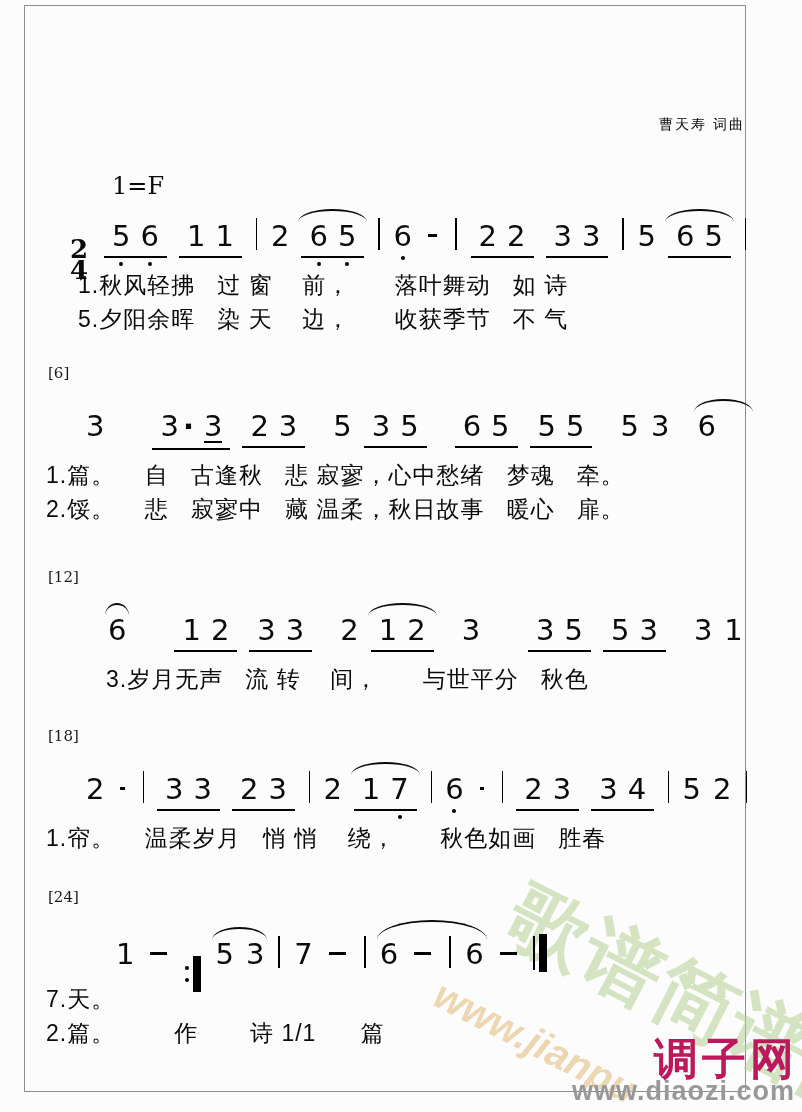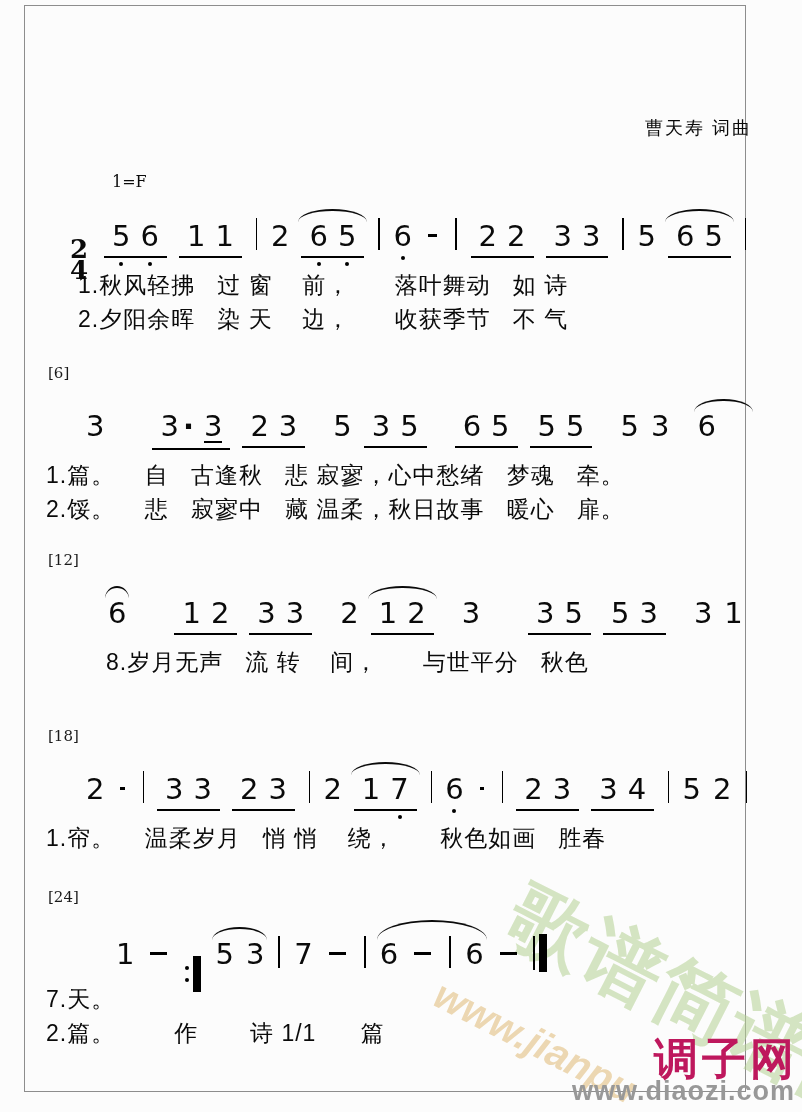--- a/index.html
+++ b/index.html
@@ -2,26 +2,26 @@
 <html><head>
 <meta charset="utf-8">
 <style>
   html,body{margin:0;padding:0;background:#e8e8e8;}
   .page{position:relative;width:802px;height:1112px;background:#fcfcfc;overflow:hidden;
         font-family:"Liberation Sans",sans-serif;color:#0a0a0a;}
   .frame{position:absolute;left:24px;top:5px;width:720px;height:1085px;border:1px solid #8d8d8d;z-index:0;}
 
   .title{position:absolute;left:0;top:62px;width:100%;margin:0;text-align:center;
          font-size:38px;font-weight:700;letter-spacing:3px;z-index:2;}
-  .credit{position:absolute;top:116px;right:50px;font-size:18px;letter-spacing:2px;z-index:2;}
-  .keysig{position:absolute;left:112px;top:172px;font-size:16px;font-family:"DejaVu Serif",serif;z-index:2;}
+  .credit{position:absolute;top:116px;right:57px;font-size:14px;letter-spacing:2px;z-index:2;}
+  .keysig{position:absolute;left:112px;top:172px;font-size:24px;font-family:"DejaVu Serif",serif;z-index:2;}
 
   
   .sys{position:absolute;left:46px;width:708px;z-index:2;}
-  .s0{top:198px}.s1{top:388px}.s2{top:575px}.s3{top:751px}.s4{top:912px}
+  .s0{top:198px}.s1{top:388px}.s2{top:592px}.s3{top:751px}.s4{top:912px}
   .marker{position:absolute;top:-24px;left:2px;font-family:"DejaVu Serif",serif;font-size:15px;color:#1a1a1a;}
   .notes{position:relative;display:flex;align-items:baseline;height:54px;padding-top:16px;}
   .s0 .notes{padding-left:14px}.s1 .notes{padding-left:34px}.s2 .notes{padding-left:56px}
   .s3 .notes{padding-left:34px}.s4 .notes{padding-left:64px}
 
   .note{font-family:"DejaVu Sans",sans-serif;font-size:29px;line-height:1;position:relative;margin:0 6px;}
   .grp{display:inline-flex;align-items:baseline;border-bottom:2px solid #000;padding:0 3px 5px;margin:0 6px;}
   .grp .note{margin:0 5px;}
   .note.x2{border-bottom:2px solid #000;}
   .note .da-dot{font-weight:bold;margin-left:4px;}
@@ -101,21 +101,21 @@
           <span class="note">5</span>
           <span class="grp">
             <span class="note">6</span>
             <span class="note">5</span>
           </span>
           <span class="bar"></span>
           <div class="slur" style="left: 252.484px; width: 68.9062px; height: 11px; top: 11px;"></div>
           <div class="slur" style="left: 619px; width: 68.9062px; height: 11px; top: 11px;"></div>
         </div>
         <div class="lyr">1.秋风轻拂   过 窗    前，      落叶舞动   如 诗</div>
-        <div class="lyr">2.夕阳余晖   染 天    边，      收获季节   不 气</div>
+        <div class="lyr">5.夕阳余晖   染 天    边，      收获季节   不 气</div>
       </div>
       <div class="sys s1">
         <div class="marker">[6]</div>
         <div class="notes">
           <span class="note">3</span>
           <span class="dash"></span>
           <span class="bar"></span>
           <span class="grp">
             <span class="note">3<span class="da-dot">·</span></span>
             <span class="note x2">3</span>
@@ -183,21 +183,21 @@
             <span class="note">5</span>
             <span class="note">3</span>
           </span>
           <span class="bar"></span>
           <span class="note">3</span>
           <span class="note">1</span>
           <span class="bar"></span>
           <div class="slur" style="left: 59px; width: 24.4531px; height: 11px; top: 11px;"></div>
           <div class="slur" style="left: 321.719px; width: 68.9062px; height: 11px; top: 11px;"></div>
         </div>
-        <div class="lyr">8.岁月无声   流 转    间，      与世平分   秋色</div>
+        <div class="lyr">3.岁月无声   流 转    间，      与世平分   秋色</div>
       </div>
       <div class="sys s3">
         <div class="marker">[18]</div>
         <div class="notes">
           <span class="note">2</span>
           <span class="dash"></span>
           <span class="bar"></span>
           <span class="grp">
             <span class="note">3</span>
             <span class="note">3</span>

